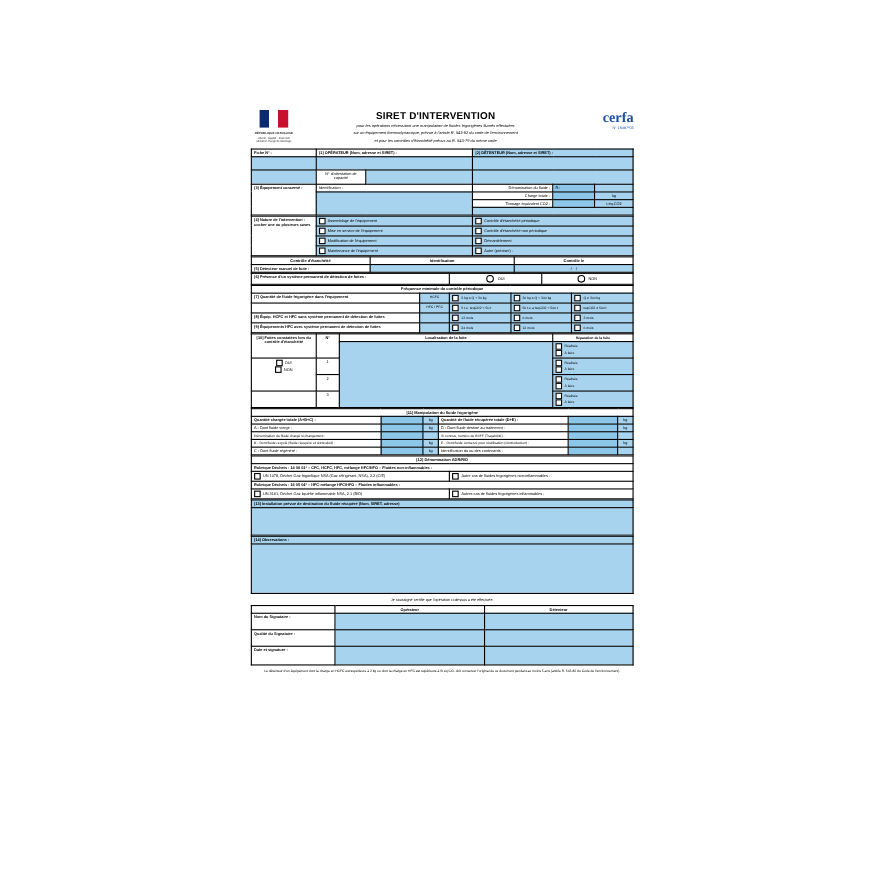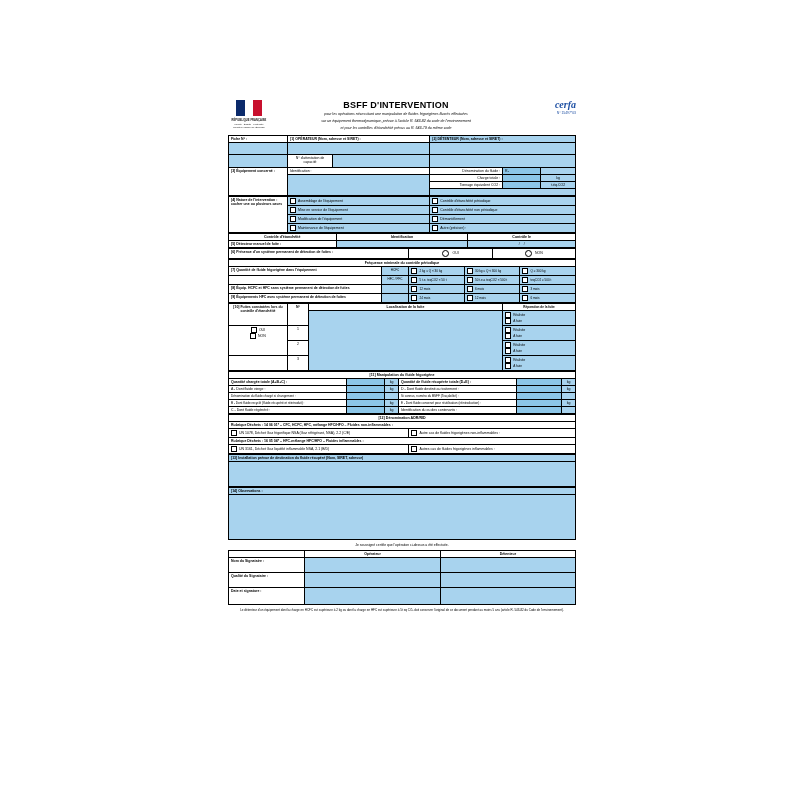--- a/index.html
+++ b/index.html
@@ -8,22 +8,22 @@
   .hdr{display:flex;align-items:flex-start;gap:6px;padding-bottom:4px;}
   .marianne{width:42px;text-align:center;line-height:1.05;}
   .mar-flag{display:inline-block;width:26px;height:16px;background:
      linear-gradient(to right,#0b2a6b 0 33%,#fff 33% 66%,#c8102e 66% 100%);}
   .mar-txt{font-size:2.6px;font-weight:bold;letter-spacing:.1px;color:#111;}
   .mar-sub{font-size:2.4px;color:#222;margin-top:1px;}
   .titlebox{flex:1;text-align:center;}
   .title{font-size:9px;font-weight:bold;letter-spacing:.2px;}
   .subtitle{font-size:3.6px;font-style:italic;line-height:1.35;margin-top:2px;}
   .cerfa{width:54px;text-align:right;}
-  .cerfa-logo{font-family:"Liberation Serif",serif;font-style:italic;font-weight:bold;
-     font-size:10px;color:#1d4fa3;line-height:1;}
+  .cerfa-logo{font-family:"Liberation Serif",serif;font-weight:bold;
+     font-size:13px;color:#1d4fa3;line-height:1;}
   .cerfa-no{font-size:3.4px;color:#1d4fa3;margin-top:1px;}
 
   table.f{border-collapse:collapse;width:100%;table-layout:fixed;}
   td,th{border:.5px solid #000;font-size:3.5px;padding:1px 2px;vertical-align:top;}
   .blue{background:#a8d3ee;}
   .bluefill{background:#8cc6e8;}
   .lbl{background:#fff;font-weight:bold;}
   .c{text-align:center;}
   .r{text-align:right;}
   .b{font-weight:bold;}
@@ -45,21 +45,21 @@
 <div id="sheet">
 
   <div class="hdr">
     <div class="marianne">
       <div class="mar-flag"></div>
       <div class="mar-txt">RÉPUBLIQUE FRANÇAISE</div>
       <div class="mar-sub">Liberté · Égalité · Fraternité</div>
       <div class="mar-sub">Ministère chargé de l'Écologie</div>
     </div>
     <div class="titlebox">
-      <div class="title">BSFF D'INTERVENTION</div>
+      <div class="title">SIRET D'INTERVENTION</div>
       <div class="subtitle">pour les opérations nécessitant une manipulation de fluides frigorigènes fluorés effectuées</div>
       <div class="subtitle">sur un équipement thermodynamique, prévue à l'article R. 543-82 du code de l'environnement</div>
       <div class="subtitle">et pour les contrôles d'étanchéité prévus au R. 543-79 du même code</div>
     </div>
     <div class="cerfa">
       <div class="cerfa-logo">cerfa</div>
       <div class="cerfa-no">N° 15497*03</div>
     </div>
   </div>
 

